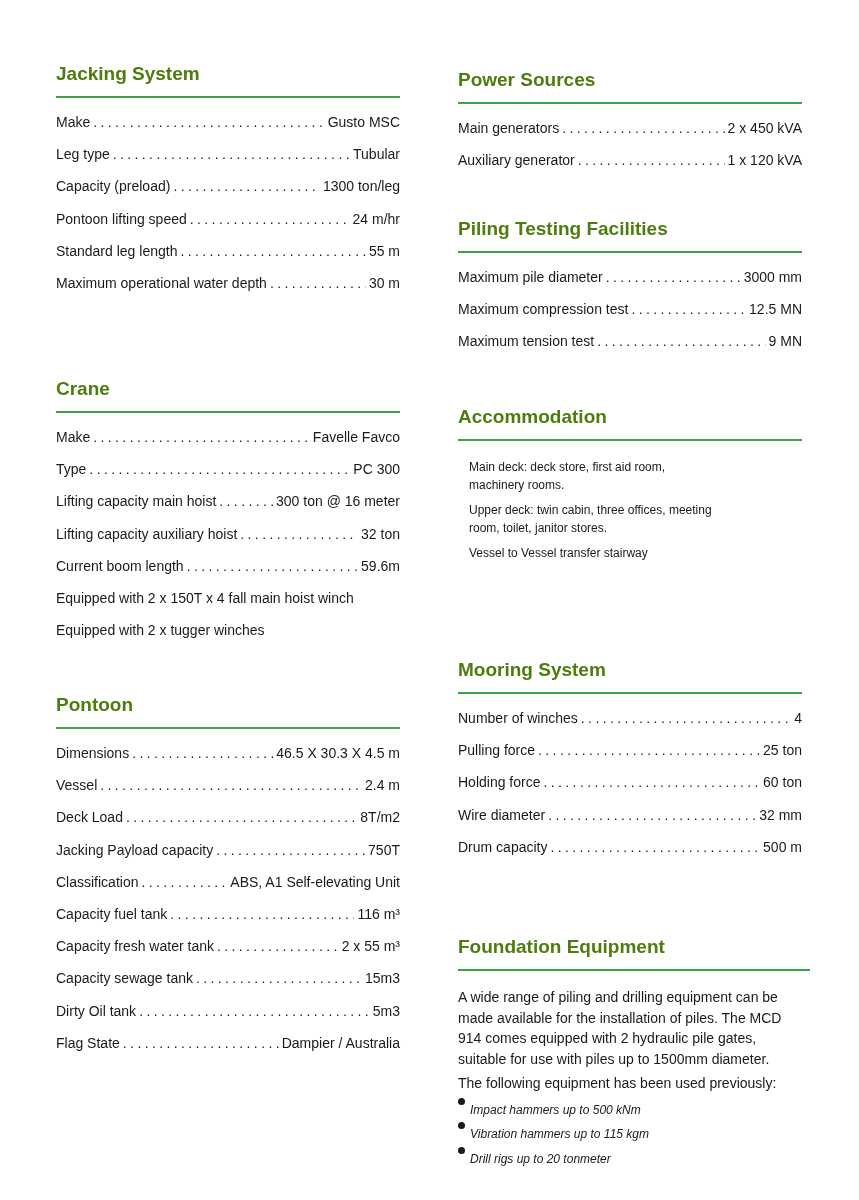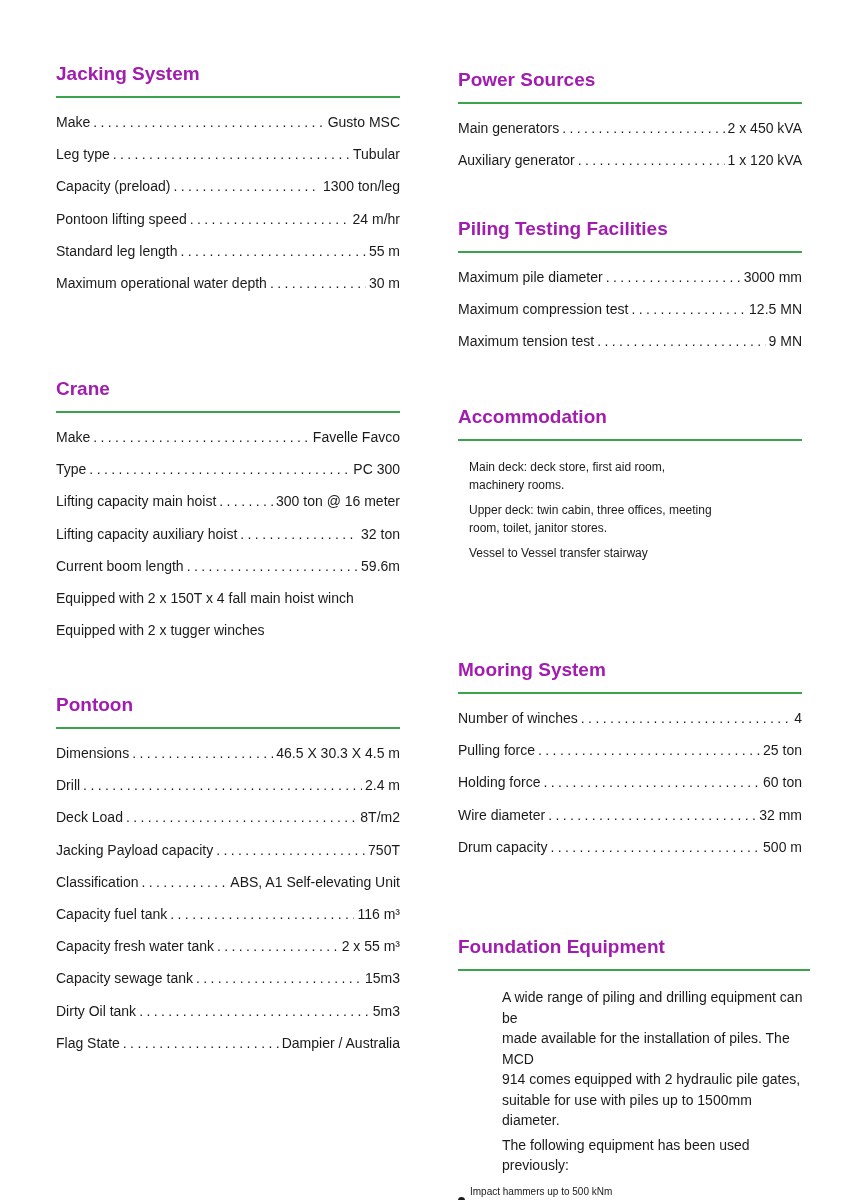--- a/index.html
+++ b/index.html
@@ -9,21 +9,21 @@
       color: #1a1a1a;
       position: relative;
       overflow: hidden;
     }
     .col { position: absolute; top: 0; }
     .col-left { left: 56px; width: 344px; }
     .col-right { left: 458px; width: 344px; }
     .section { position: absolute; left: 0; width: 100%; }
     .section.wide { width: 352px; }
     .sec-title {
-      color: #a21caf;
+      color: #4d7c0f;
       font-weight: bold;
       font-size: 19px;
       line-height: 24px;
       height: 24px;
       white-space: nowrap;
     }
     .sec-rule {
       height: 2px;
       background: #3aa34b;
       margin-top: 10px;
@@ -56,28 +56,28 @@
     .row.plain { display: block; }
     .para {
       font-size: 12px;
       line-height: 18px;
       margin-bottom: 7px;
       margin-left: 11px;
     }
     .para-lg {
       font-size: 14px;
       line-height: 20.5px;
-      margin-left: 44px;
     }
     .bullets { list-style: none; margin-top: 4px; }
     .bullets li {
-      font-size: 10px;
+      font-size: 12px;
       line-height: 24.5px;
       display: flex;
-      align-items: flex-end;
+      align-items: flex-start;
+      font-style: italic;
     }
     .bullet-dot {
       display: inline-block;
       width: 7px; height: 7px;
       background: #1a1a1a;
       border-radius: 50%;
       margin-right: 5px;
       flex: 0 0 auto;
     }
   </style>
@@ -160,21 +160,21 @@
   <section class="section" style="top:693px;">
     <h2 class="sec-title">Pontoon</h2>
     <div class="sec-rule"></div>
     <div class="rows">
       <div class="row">
           <span class="lbl">Dimensions</span>
           <span class="dots"></span>
           <span class="val">46.5 X 30.3 X 4.5 m</span>
         </div>
       <div class="row">
-          <span class="lbl">Drill</span>
+          <span class="lbl">Vessel</span>
           <span class="dots"></span>
           <span class="val">2.4 m</span>
         </div>
       <div class="row">
           <span class="lbl">Deck Load</span>
           <span class="dots"></span>
           <span class="val">8T/m2</span>
         </div>
       <div class="row">
           <span class="lbl">Jacking Payload capacity</span>

